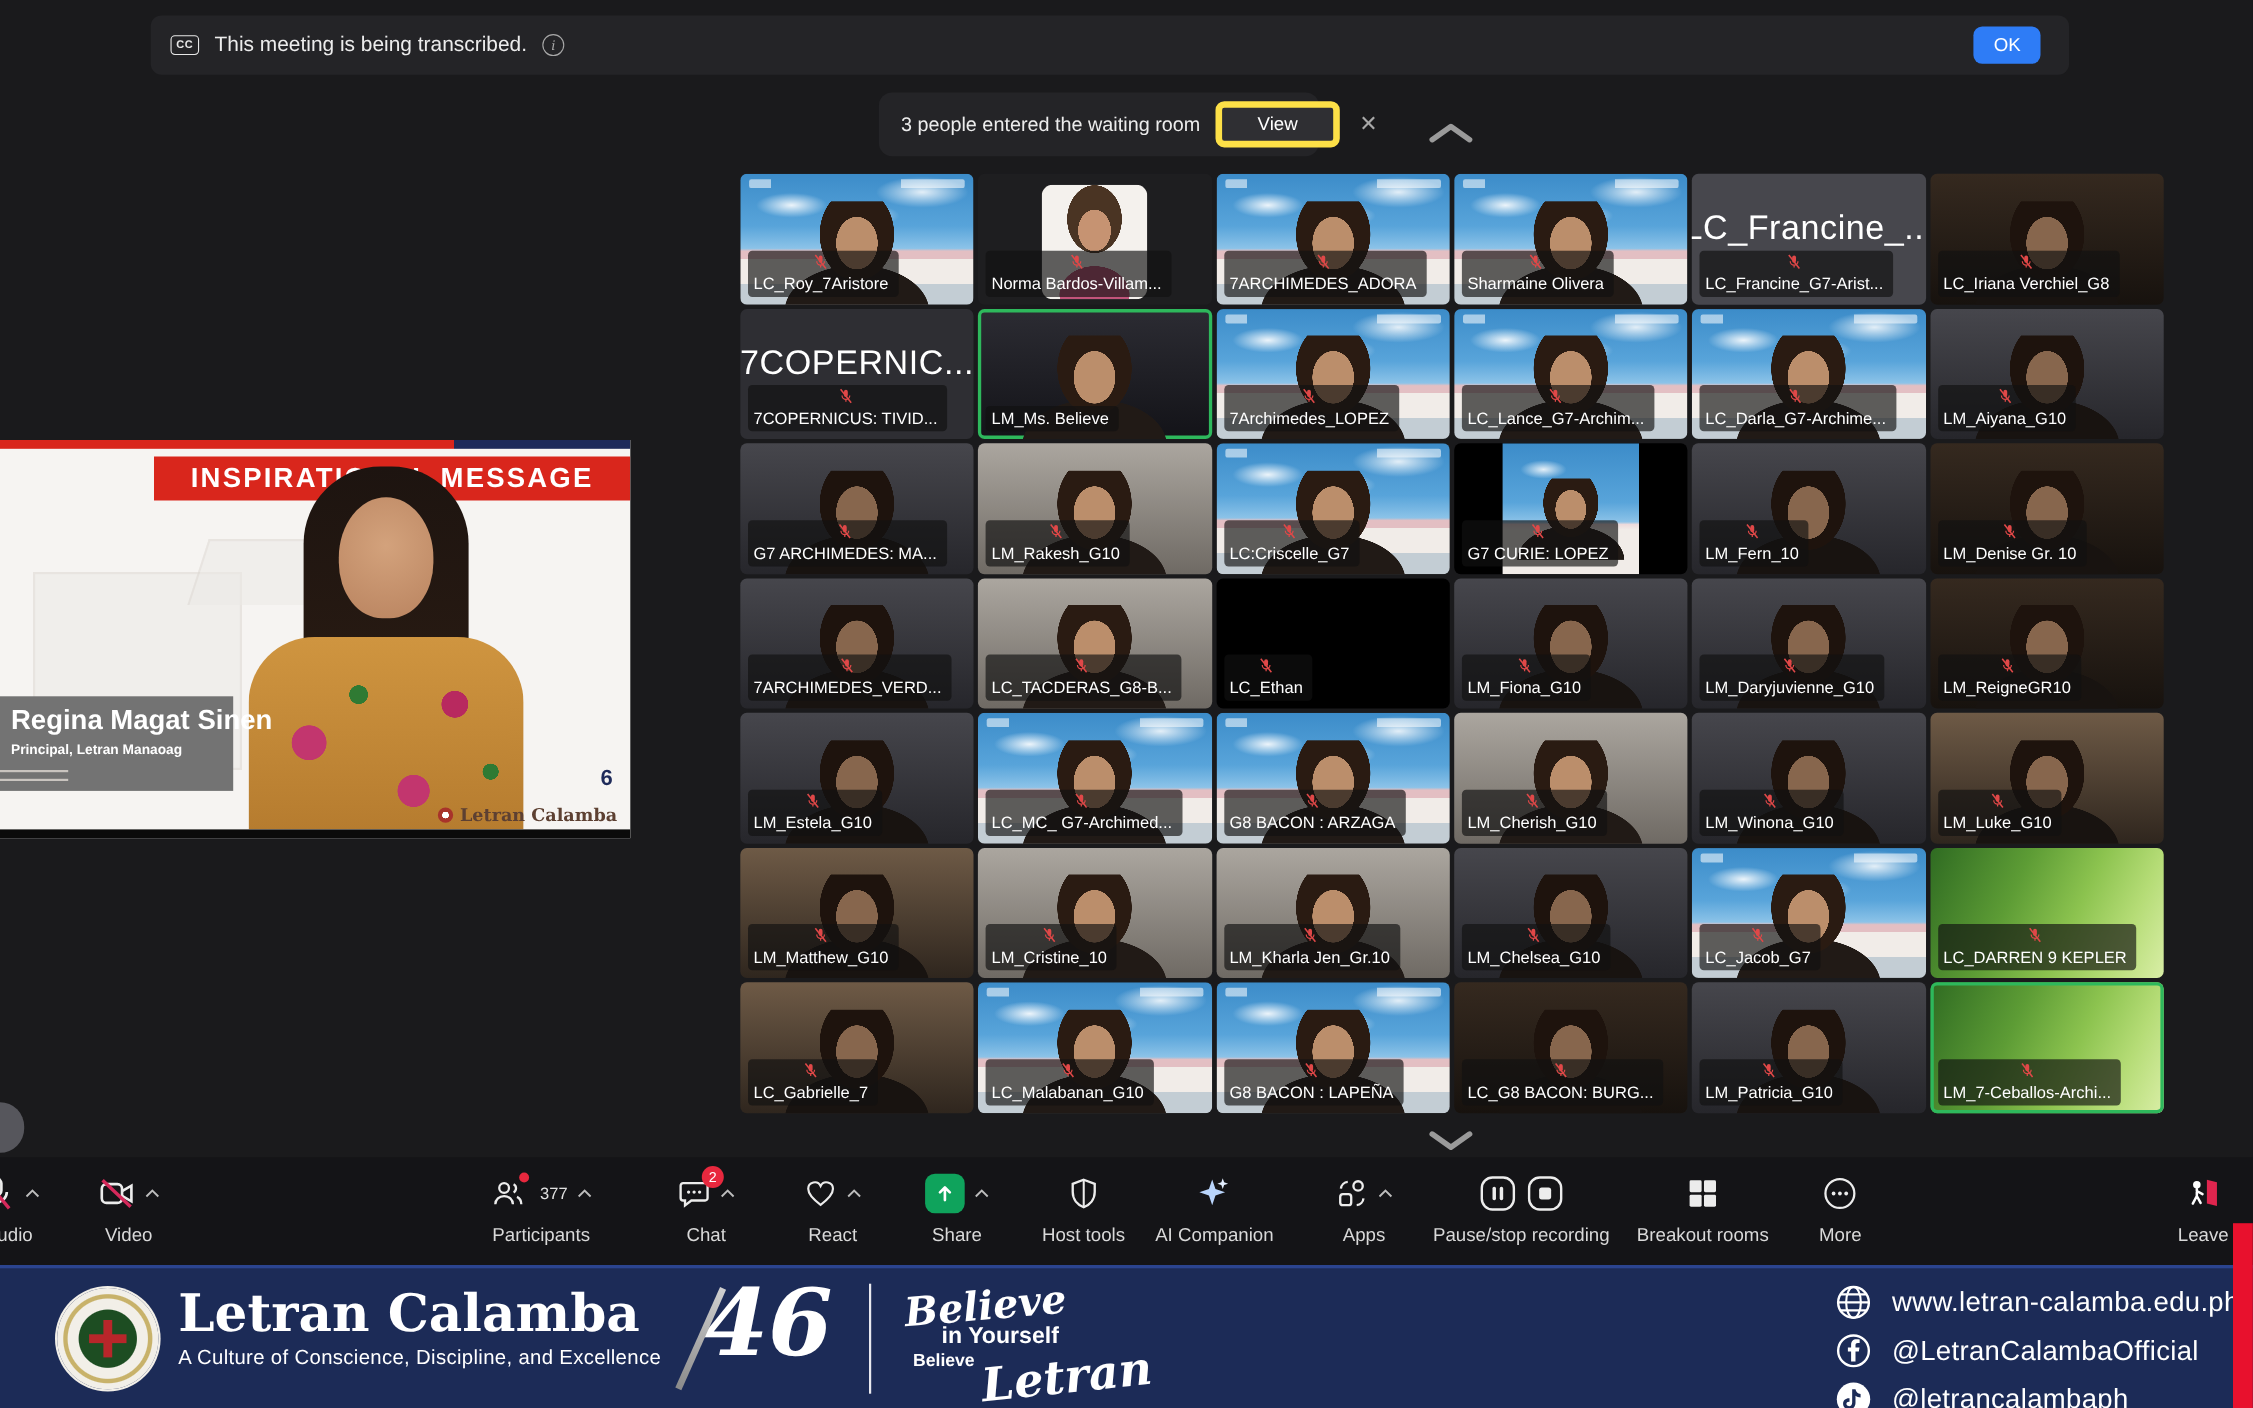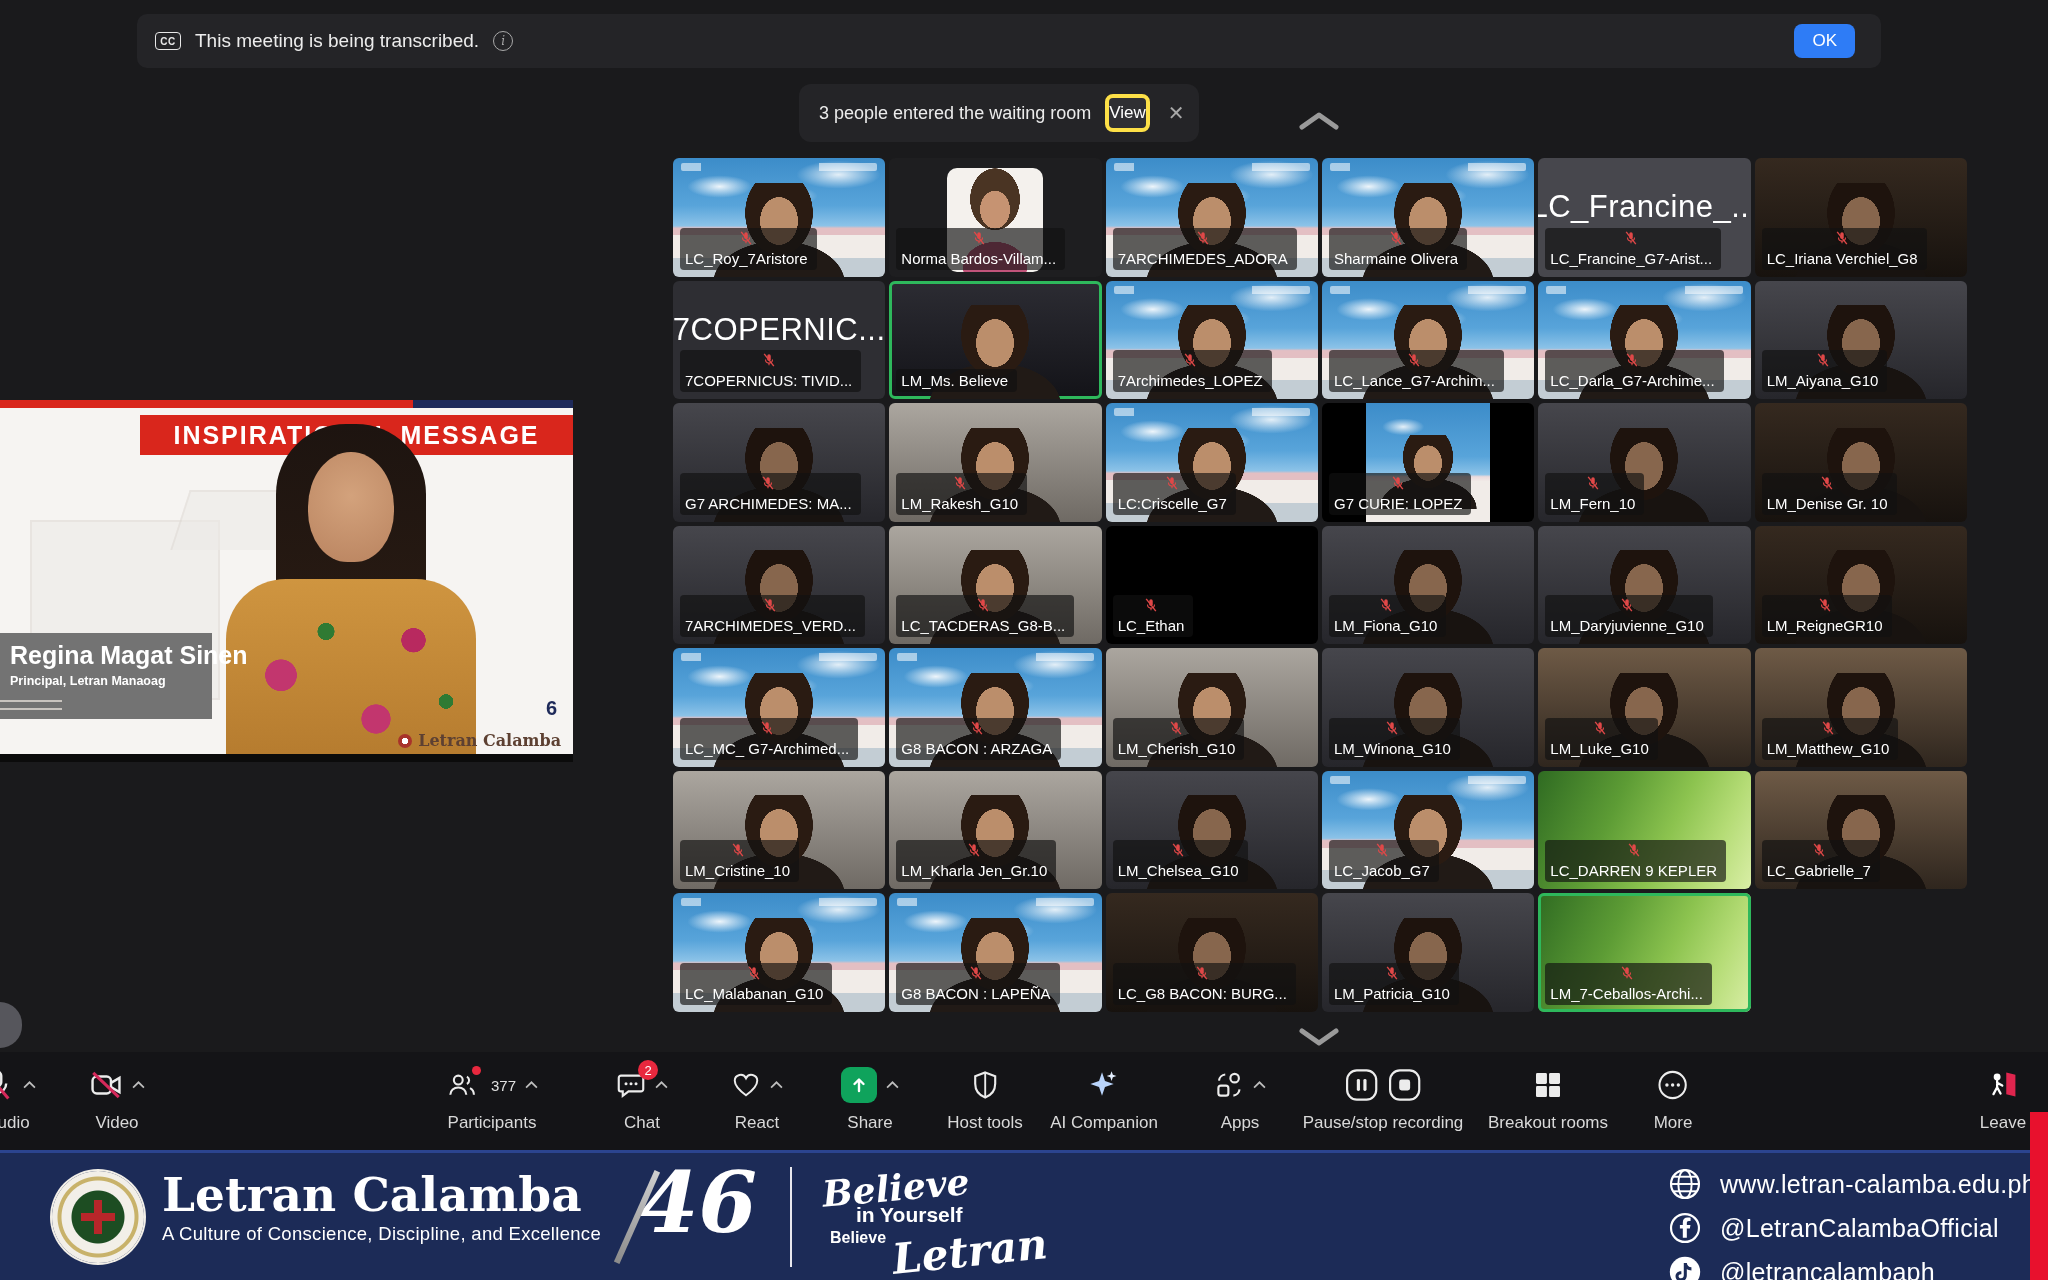--- a/index.html
+++ b/index.html
@@ -15,22 +15,22 @@
   .transcribe-text { color:#ececec; font-size:19px; margin-left:14px; }
   .info-circle { width:20px; height:20px; border:1.5px solid #a8a8a8; border-radius:50%; color:#a8a8a8;
     font-size:12px; font-family:"DejaVu Serif",serif; font-style:italic; display:flex; align-items:center; justify-content:center; margin-left:14px; }
   .ok-btn { margin-left:auto; margin-right:12px; background:#2e7cf6; color:#fff; font-size:17px;
     padding:7px 18px; border-radius:8px; border:none; cursor:pointer; }
 
   
   .toast { position:absolute; left:799px; top:84px; width:400px; height:58px; background:#242427;
     border-radius:12px; display:flex; align-items:center; padding:0 16px 0 20px; gap:14px; }
   .toast-text { color:#ececec; font-size:18px; white-space:nowrap; }
-  .view-btn { background:#2f2f33; border:4px solid #fde047; color:#fff; font-size:17px;
-    padding:5px 0; border-radius:8px; cursor:pointer; }
+  .view-btn { background:#2f2f33; border:6px solid #fde047; color:#fff; font-size:17px;
+    padding:5px 32px; border-radius:8px; cursor:pointer; }
   .toast-close { color:#a8a8a8; font-size:20px; line-height:1; cursor:pointer; padding:2px 4px; }
 
   .grid-chevron { position:absolute; left:1297px; cursor:pointer; }
   .grid-chevron.up { top:110px; }
   .grid-chevron.down { top:1026px; }
 
   
   .slide { position:absolute; left:0; top:400px; width:573px; height:362px; background:#f6f4f2; overflow:hidden; }
   .slide-topstrip { position:absolute; top:0; left:0; width:100%; height:8px;
     background:linear-gradient(to right,#d9261c 0 72%, #1e2a5a 72% 100%); }
@@ -500,20 +500,32 @@
       <div class="tile-name">
         <svg class="mic-muted-icon" width="14" height="14" viewBox="0 0 16 16">
           <rect x="6" y="1.5" width="4" height="7.5" rx="2" fill="#e04848"></rect>
           <path d="M4 7.5a4 4 0 0 0 8 0" stroke="#e04848" stroke-width="1.3" fill="none"></path>
           <line x1="8" y1="11.5" x2="8" y2="14" stroke="#e04848" stroke-width="1.3"></line>
           <line x1="2.5" y1="1" x2="13.5" y2="15" stroke="#e04848" stroke-width="1.6"></line>
         </svg>
         <span class="nm">LM_ReigneGR10</span>
       </div>
     </div>
+      <div class="tile v-dim person">
+
+      <div class="tile-name">
+        <svg class="mic-muted-icon" width="14" height="14" viewBox="0 0 16 16">
+          <rect x="6" y="1.5" width="4" height="7.5" rx="2" fill="#e04848"></rect>
+          <path d="M4 7.5a4 4 0 0 0 8 0" stroke="#e04848" stroke-width="1.3" fill="none"></path>
+          <line x1="8" y1="11.5" x2="8" y2="14" stroke="#e04848" stroke-width="1.3"></line>
+          <line x1="2.5" y1="1" x2="13.5" y2="15" stroke="#e04848" stroke-width="1.6"></line>
+        </svg>
+        <span class="nm">LM_Estela_G10</span>
+      </div>
+    </div>
       <div class="tile v-campus person">
 
       <div class="tile-name">
         <svg class="mic-muted-icon" width="14" height="14" viewBox="0 0 16 16">
           <rect x="6" y="1.5" width="4" height="7.5" rx="2" fill="#e04848"></rect>
           <path d="M4 7.5a4 4 0 0 0 8 0" stroke="#e04848" stroke-width="1.3" fill="none"></path>
           <line x1="8" y1="11.5" x2="8" y2="14" stroke="#e04848" stroke-width="1.3"></line>
           <line x1="2.5" y1="1" x2="13.5" y2="15" stroke="#e04848" stroke-width="1.6"></line>
         </svg>
         <span class="nm">LC_MC_ G7-Archimed...</span>

